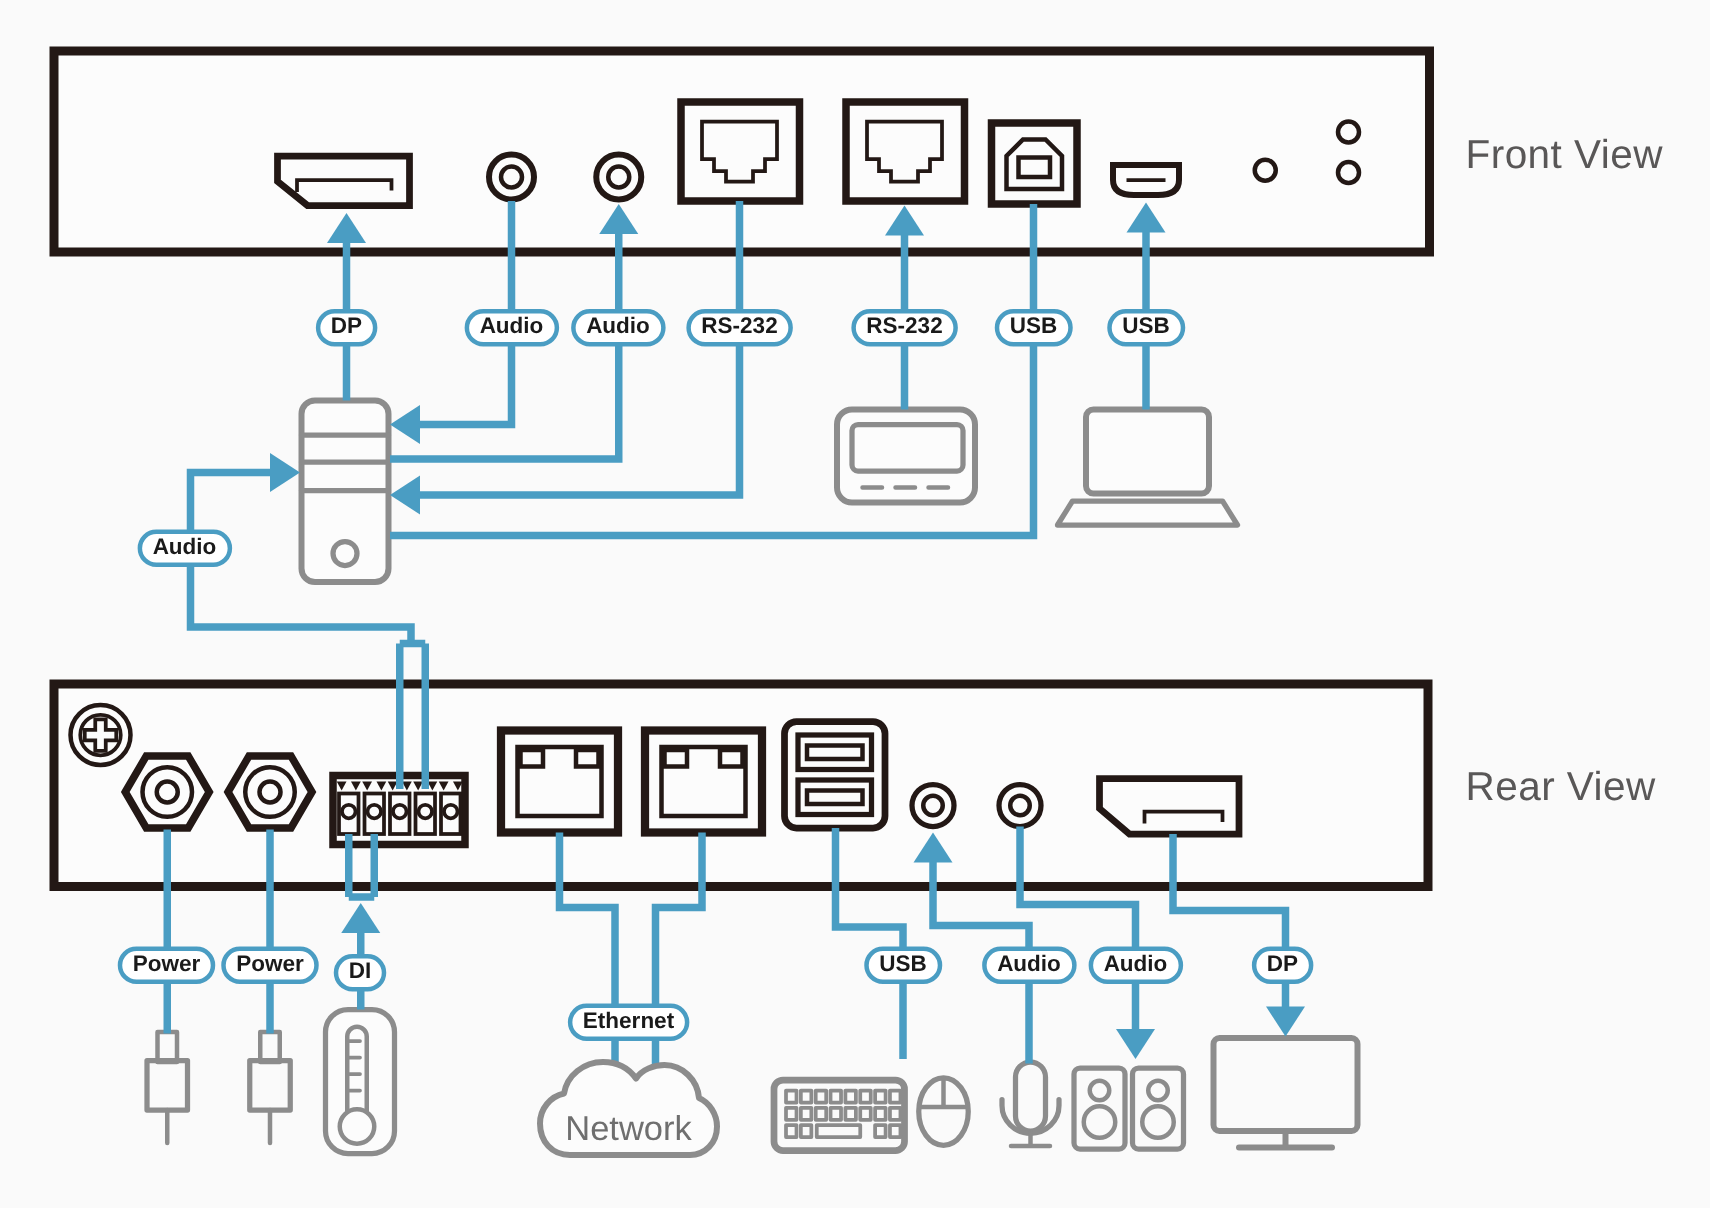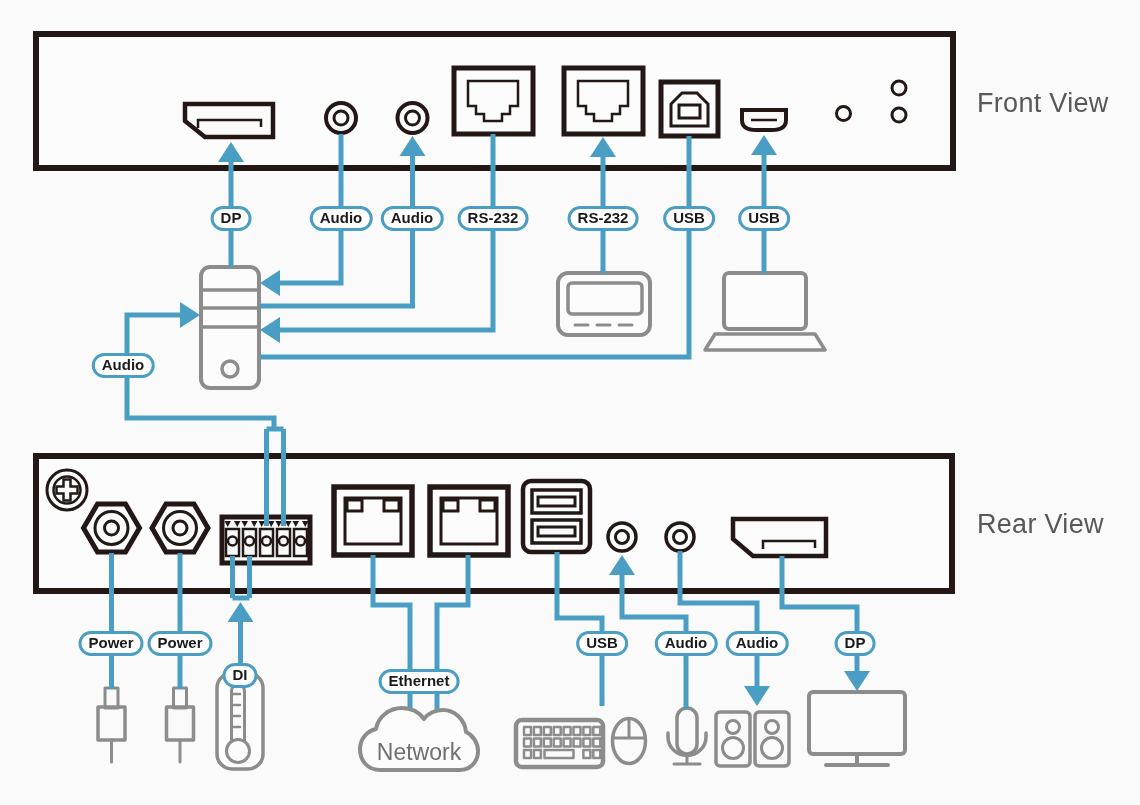--- a/index.html
+++ b/index.html
@@ -281,20 +281,20 @@
 <div class="pill" style="left:341px;top:206px">Audio</div>
 <div class="pill" style="left:412px;top:206px">Audio</div>
 <div class="pill" style="left:493px;top:206px">RS-232</div>
 <div class="pill" style="left:603px;top:206px">RS-232</div>
 <div class="pill" style="left:689px;top:206px">USB</div>
 <div class="pill" style="left:764px;top:206px">USB</div>
 <div class="pill" style="left:123px;top:353px">Audio</div>
 
 <div class="pill" style="left:111px;top:631px">Power</div>
 <div class="pill" style="left:180px;top:631px">Power</div>
-<div class="pill" style="left:240px;top:663px">DI</div>
+<div class="pill" style="left:240px;top:636px">DI</div>
 <div class="pill" style="left:419px;top:669px">Ethernet</div>
 <div class="pill" style="left:602px;top:631px">USB</div>
 <div class="pill" style="left:686px;top:631px">Audio</div>
 <div class="pill" style="left:757px;top:631px">Audio</div>
 <div class="pill" style="left:855px;top:631px">DP</div>
 
 </div>
 
 </body></html>

